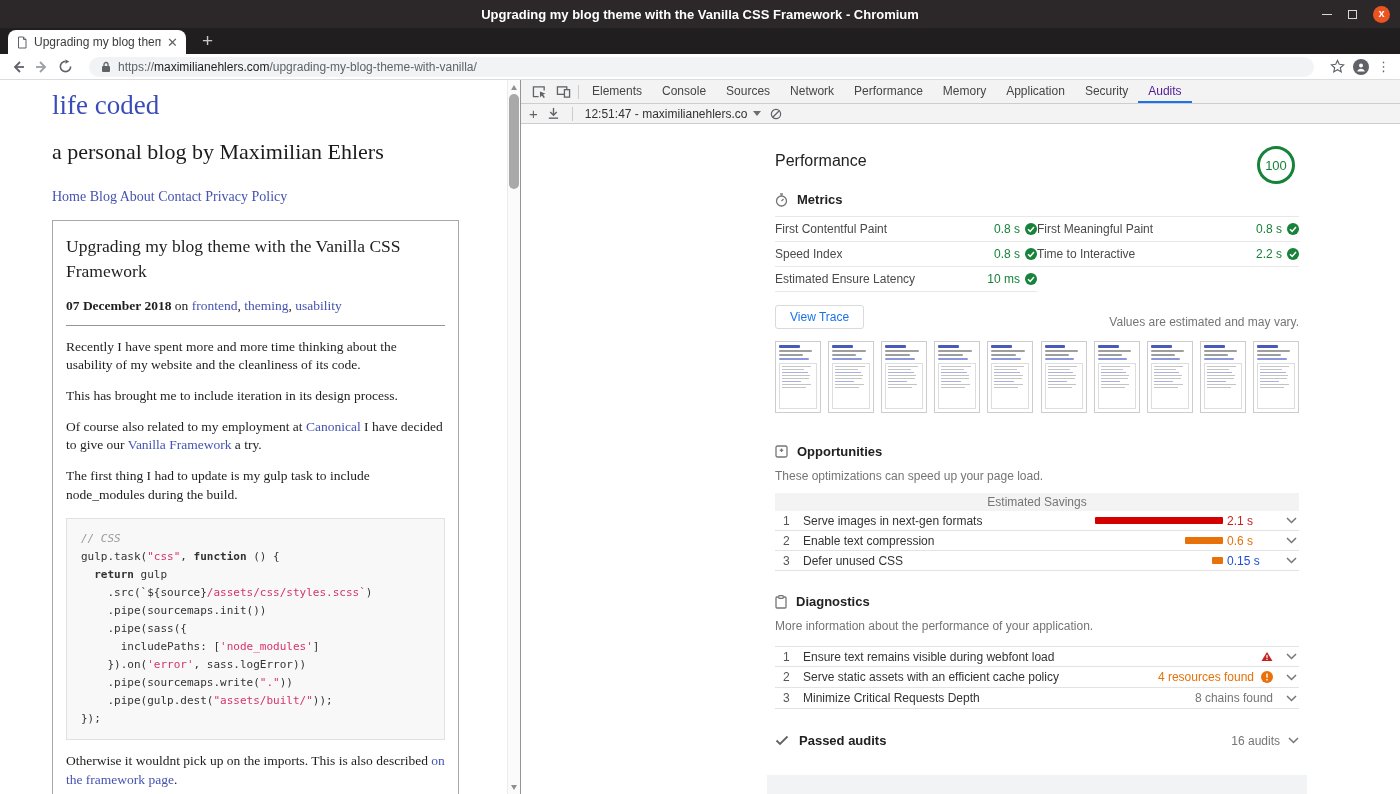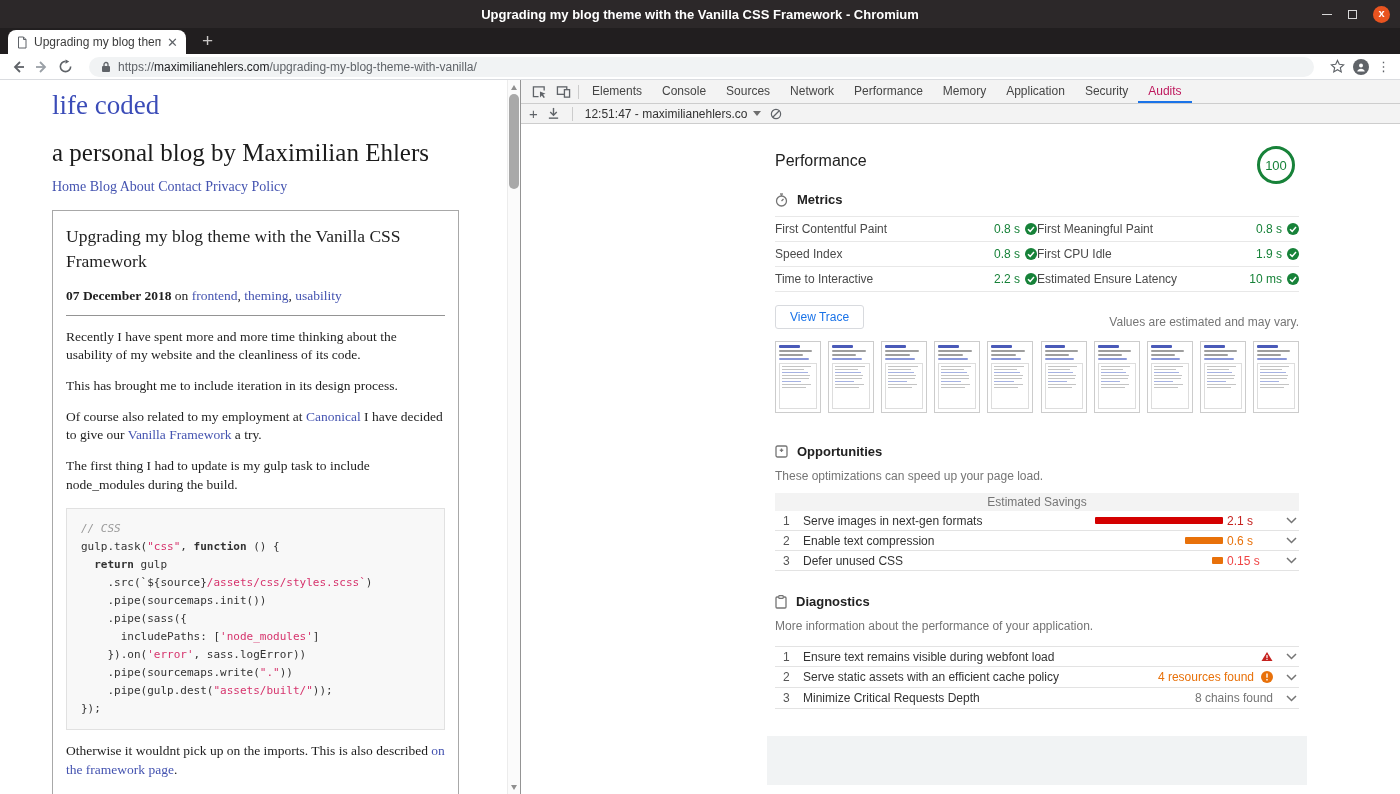--- a/index.html
+++ b/index.html
@@ -25,21 +25,21 @@
   .nav-icon { color:#5f6368; display:flex; align-items:center; }
   .urlbar { flex:1; height:20px; background:#f1f3f4; border-radius:10px; display:flex; align-items:center; padding:0 12px; gap:7px; margin:0 8px; font-size:12px; }
   .url-protocol,.url-path { color:#5f6368; }
   .url-domain { color:#202124; }
   .avatar-circle { width:16px; height:16px; border-radius:50%; background:#5f6368; display:flex; align-items:center; justify-content:center; }
 
   
   .page { position:absolute; left:0; top:80px; width:520px; height:714px; background:#fff; font-family:"Liberation Serif",serif; }
   .page-inner { position:absolute; left:0; top:0; right:13px; bottom:0; overflow:hidden; padding:10px 0 0 52px; }
   .site-title { font-size:27px; font-weight:normal; color:#3b4cb8; margin-bottom:18px; }
-  .site-subtitle { font-size:25px; font-weight:normal; color:#1b1b1b; margin-bottom:12px; }
+  .site-subtitle { font-size:22px; font-weight:normal; color:#1b1b1b; margin-bottom:24px; }
   .site-nav { font-size:14px; margin-bottom:15px; }
   .plink { color:#4453b0; }
   .article-card { width:407px; border:1px solid #a8a8a8; padding:13px 13px 20px; }
   .article-title { font-size:17.5px; font-weight:normal; color:#1e1e1e; line-height:1.45; margin-bottom:13px; }
   .article-meta { font-size:13.5px; color:#1e1e1e; padding-bottom:11px; border-bottom:1px solid #949494; }
   .article-meta b { font-weight:bold; }
   .article-card p { font-size:13.5px; line-height:1.38; color:#1e1e1e; margin-top:12px; }
   .codeblock { margin-top:14px; background:#f8f8f8; border:1px solid #e1e1e1; padding:11px 14px; font-family:"DejaVu Sans Mono",monospace; font-size:11px; line-height:1.64; color:#333; white-space:pre; }
   .tok-cm { color:#999; font-style:italic; }
   .tok-st { color:#d6336c; }
@@ -51,21 +51,21 @@
   .tri-up { width:0; height:0; border-left:3.5px solid transparent; border-right:3.5px solid transparent; border-bottom:5px solid #8f8f8f; }
   .tri-down { width:0; height:0; border-left:3.5px solid transparent; border-right:3.5px solid transparent; border-top:5px solid #8f8f8f; }
   .page-sb-thumb { position:absolute; left:1px; top:14px; width:10px; height:95px; background:#a9a9a9; border-radius:5px; }
 
   
   .devtools { position:absolute; left:520px; top:80px; width:1033px; height:714px; background:#fff; border-left:1px solid #949494; }
   .dt-tabbar { height:24px; background:#f3f3f3; border-bottom:1px solid #cdcdcd; display:flex; align-items:center; padding-left:6px; }
   .dt-iconbtn { width:24px; height:100%; display:flex; align-items:center; justify-content:center; color:#5f6368; }
   .dt-sep { width:1px; height:14px; background:#ccc; margin:0 3px; }
   .dt-tab { padding:0 10px; font-size:12px; color:#454545; height:100%; display:flex; align-items:center; border-bottom:2px solid transparent; }
-  .dt-tab.active { border-bottom-color:#1a73e8; color:#be185d; }
+  .dt-tab.active { border-bottom-color:#1a73e8; color:#4c1d95; }
   .dt-tabbar-right { margin-left:auto; display:flex; align-items:center; padding-right:6px; gap:6px; }
   .warn-count { font-size:11px; color:#6e6e6e; }
   .dt-x { color:#5f6368; font-size:14px; line-height:1; }
   .dots-v { color:#5f6368; font-size:13px; letter-spacing:0; line-height:1; }
 
   .dt-subbar { height:20px; background:#f3f3f3; border-bottom:1px solid #cdcdcd; display:flex; align-items:center; padding-left:8px; gap:9px; font-size:12px; }
   .plus-glyph { color:#5f6368; font-size:15px; line-height:1; }
   .report-select { display:flex; align-items:center; gap:5px; color:#333; }
   .caret-down { width:0; height:0; border-left:4px solid transparent; border-right:4px solid transparent; border-top:5px solid #6e6e6e; }
 
@@ -318,30 +318,20 @@
             <span class="metric-label">Speed Index</span>
             <span class="metric-value">
               <span>0.8 s</span>
               <svg width="12" height="12" viewBox="0 0 12 12">
                 <circle cx="6" cy="6" r="6" fill="#178239"></circle>
                 <path d="M3 6.2 L5.2 8.4 L9 4" fill="none" stroke="#fff" stroke-width="1.5"></path>
               </svg>
             </span>
           </div>
           <div class="metric">
-            <span class="metric-label">First CPU Idle</span>
-            <span class="metric-value">
-              <span>1.9 s</span>
-              <svg width="12" height="12" viewBox="0 0 12 12">
-                <circle cx="6" cy="6" r="6" fill="#178239"></circle>
-                <path d="M3 6.2 L5.2 8.4 L9 4" fill="none" stroke="#fff" stroke-width="1.5"></path>
-              </svg>
-            </span>
-          </div>
-          <div class="metric">
             <span class="metric-label">Time to Interactive</span>
             <span class="metric-value">
               <span>2.2 s</span>
               <svg width="12" height="12" viewBox="0 0 12 12">
                 <circle cx="6" cy="6" r="6" fill="#178239"></circle>
                 <path d="M3 6.2 L5.2 8.4 L9 4" fill="none" stroke="#fff" stroke-width="1.5"></path>
               </svg>
             </span>
           </div>
           <div class="metric">
@@ -563,21 +553,21 @@
                   <path d="M1 1 L5.5 5.5 L10 1" fill="none" stroke="#757575" stroke-width="1.5"></path>
                 </svg>
               </span>
             </div>
             <div class="opp-row">
               <span class="row-num">3</span>
               <span class="row-label">Defer unused CSS</span>
               <span class="opp-bar-wrap">
                 <span class="opp-bar" style="width: 11px; background: rgb(232, 113, 10);"></span>
               </span>
-              <span class="opp-value" style="color: #ef4444;">0.15 s</span>
+              <span class="opp-value" style="color: #1d4ed8;">0.15 s</span>
               <span class="row-chevron">
                 <svg width="11" height="7" viewBox="0 0 11 7">
                   <path d="M1 1 L5.5 5.5 L10 1" fill="none" stroke="#757575" stroke-width="1.5"></path>
                 </svg>
               </span>
             </div>
           </div>
       </div>
 
       <div class="diag-section">
@@ -629,20 +619,32 @@
               <span class="diag-value">8 chains found</span>
               <span class="row-chevron">
                 <svg width="11" height="7" viewBox="0 0 11 7">
                   <path d="M1 1 L5.5 5.5 L10 1" fill="none" stroke="#757575" stroke-width="1.5"></path>
                 </svg>
               </span>
             </div>
           </div>
       </div>
 
+      <div class="passed-row">
+        <svg width="14" height="11" viewBox="0 0 14 11">
+            <path d="M1.5 5.5 L5 9 L12.5 1.5" fill="none" stroke="#5f6368" stroke-width="1.8"></path>
+          </svg>
+        <span class="passed-title">Passed audits</span>
+        <span class="passed-right">
+          <span>16 audits</span>
+          <svg width="11" height="7" viewBox="0 0 11 7">
+              <path d="M1 1 L5.5 5.5 L10 1" fill="none" stroke="#757575" stroke-width="1.5"></path>
+            </svg>
+        </span>
+      </div>
 
       <div class="runtime">
         
         
       </div>
     </div>
 
     <div class="dt-scrollbar">
       <span class="sb-arrow sb-arrow-up">
           <span class="tri-up"></span>

